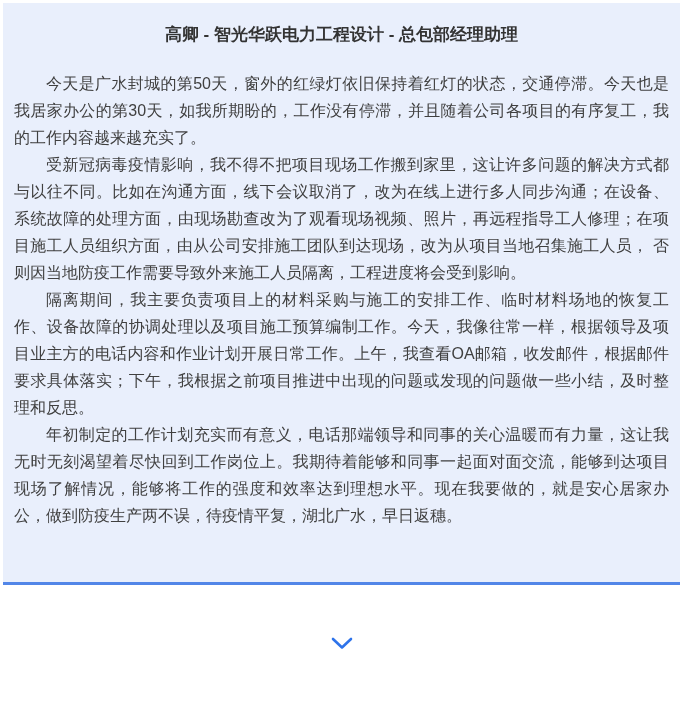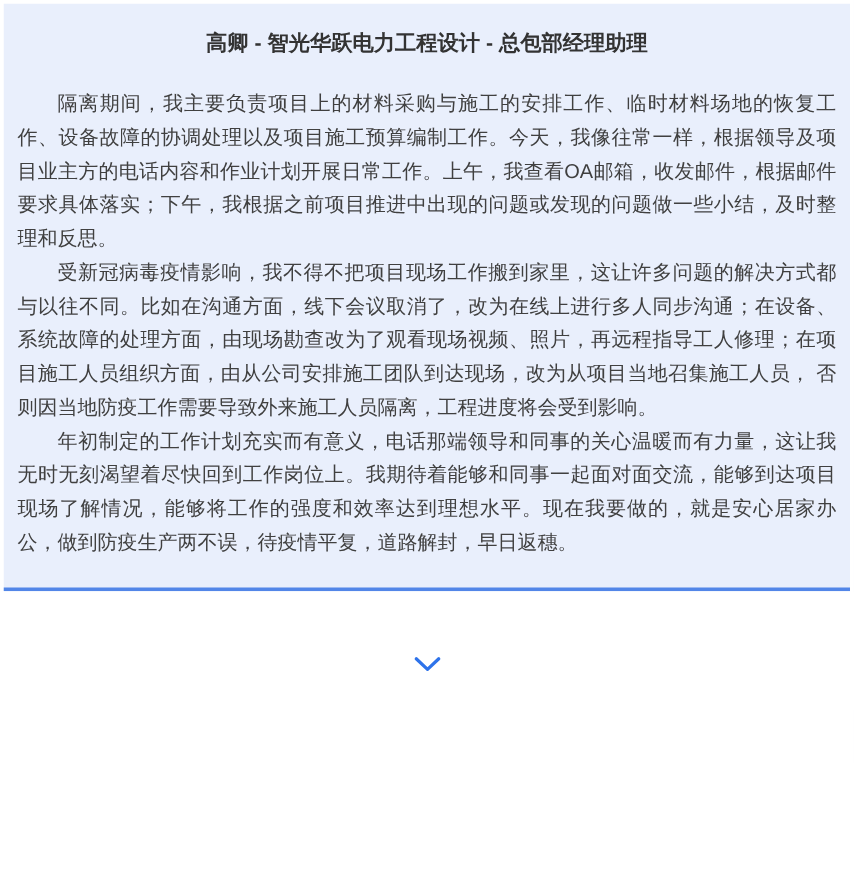--- a/index.html
+++ b/index.html
@@ -7,21 +7,21 @@
     padding: 0;
     background: #ffffff;
     width: 683px;
     height: 713px;
     overflow: hidden;
     font-family: "Liberation Sans", "DejaVu Sans", sans-serif;
   }
   .card {
     box-sizing: border-box;
     margin: 3px 3px 0 3px;
-    height: 470px;
+    height: 582px;
     background: #e9effc;
     border-bottom: 3px solid #5286e8;
     padding: 18px 9px 20px 9px;
   }
   .title {
     text-align: center;
     font-weight: bold;
     font-size: 17px;
     line-height: 20px;
     color: #333333;
@@ -59,23 +59,24 @@
     cursor: pointer;
     line-height: 0;
   }
 </style>
 </head>
 <body>
 
 <div class="card">
   <h1 class="title">高卿 - 智光华跃电力工程设计 - 总包部经理助理</h1>
   <div class="article" id="article-body">
+      <p>今天是广水封城的第50天，窗外的红绿灯依旧保持着红灯的状态，交通停滞。今天也是我居家办公的第30天，如我所期盼的，工作没有停滞，并且随着公司各项目的有序复工，我的工作内容越来越充实了。</p>
+      <p>受新冠病毒疫情影响，我不得不把项目现场工作搬到家里，这让许多问题的解决方式都与以往不同。比如在沟通方面，线下会议取消了，改为在线上进行多人同步沟通；在设备、系统故障的处理方面，由现场勘查改为了观看现场视频、照片，再远程指导工人修理；在项目施工人员组织方面，由从公司安排施工团队到达现场，改为从项目当地召集施工人员， 否则因当地防疫工作需要导致外来施工人员隔离，工程进度将会受到影响。</p>
       <p>隔离期间，我主要负责项目上的材料采购与施工的安排工作、临时材料场地的恢复工作、设备故障的协调处理以及项目施工预算编制工作。今天，我像往常一样，根据领导及项目业主方的电话内容和作业计划开展日常工作。上午，我查看OA邮箱，收发邮件，根据邮件要求具体落实；下午，我根据之前项目推进中出现的问题或发现的问题做一些小结，及时整理和反思。</p>
-      <p>受新冠病毒疫情影响，我不得不把项目现场工作搬到家里，这让许多问题的解决方式都与以往不同。比如在沟通方面，线下会议取消了，改为在线上进行多人同步沟通；在设备、系统故障的处理方面，由现场勘查改为了观看现场视频、照片，再远程指导工人修理；在项目施工人员组织方面，由从公司安排施工团队到达现场，改为从项目当地召集施工人员， 否则因当地防疫工作需要导致外来施工人员隔离，工程进度将会受到影响。</p>
-      <p>年初制定的工作计划充实而有意义，电话那端领导和同事的关心温暖而有力量，这让我无时无刻渴望着尽快回到工作岗位上。我期待着能够和同事一起面对面交流，能够到达项目现场了解情况，能够将工作的强度和效率达到理想水平。现在我要做的，就是安心居家办公，做到防疫生产两不误，待疫情平复，道路解封，早日返穗。</p>
+      <p>年初制定的工作计划充实而有意义，电话那端领导和同事的关心温暖而有力量，这让我无时无刻渴望着尽快回到工作岗位上。我期待着能够和同事一起面对面交流，能够到达项目现场了解情况，能够将工作的强度和效率达到理想水平。现在我要做的，就是安心居家办公，做到防疫生产两不误，待疫情平复，湖北广水，早日返穗。</p>
     </div>
 </div>
 
 <div class="footer">
   <div class="chevron-wrap">
     <svg width="22" height="13" viewBox="0 0 22 13">
       <polyline points="2,2 11,10.5 20,2" fill="none" stroke="#2e73ea" stroke-width="2.6" stroke-linecap="round" stroke-linejoin="round"></polyline>
     </svg>
   </div>
 </div>

